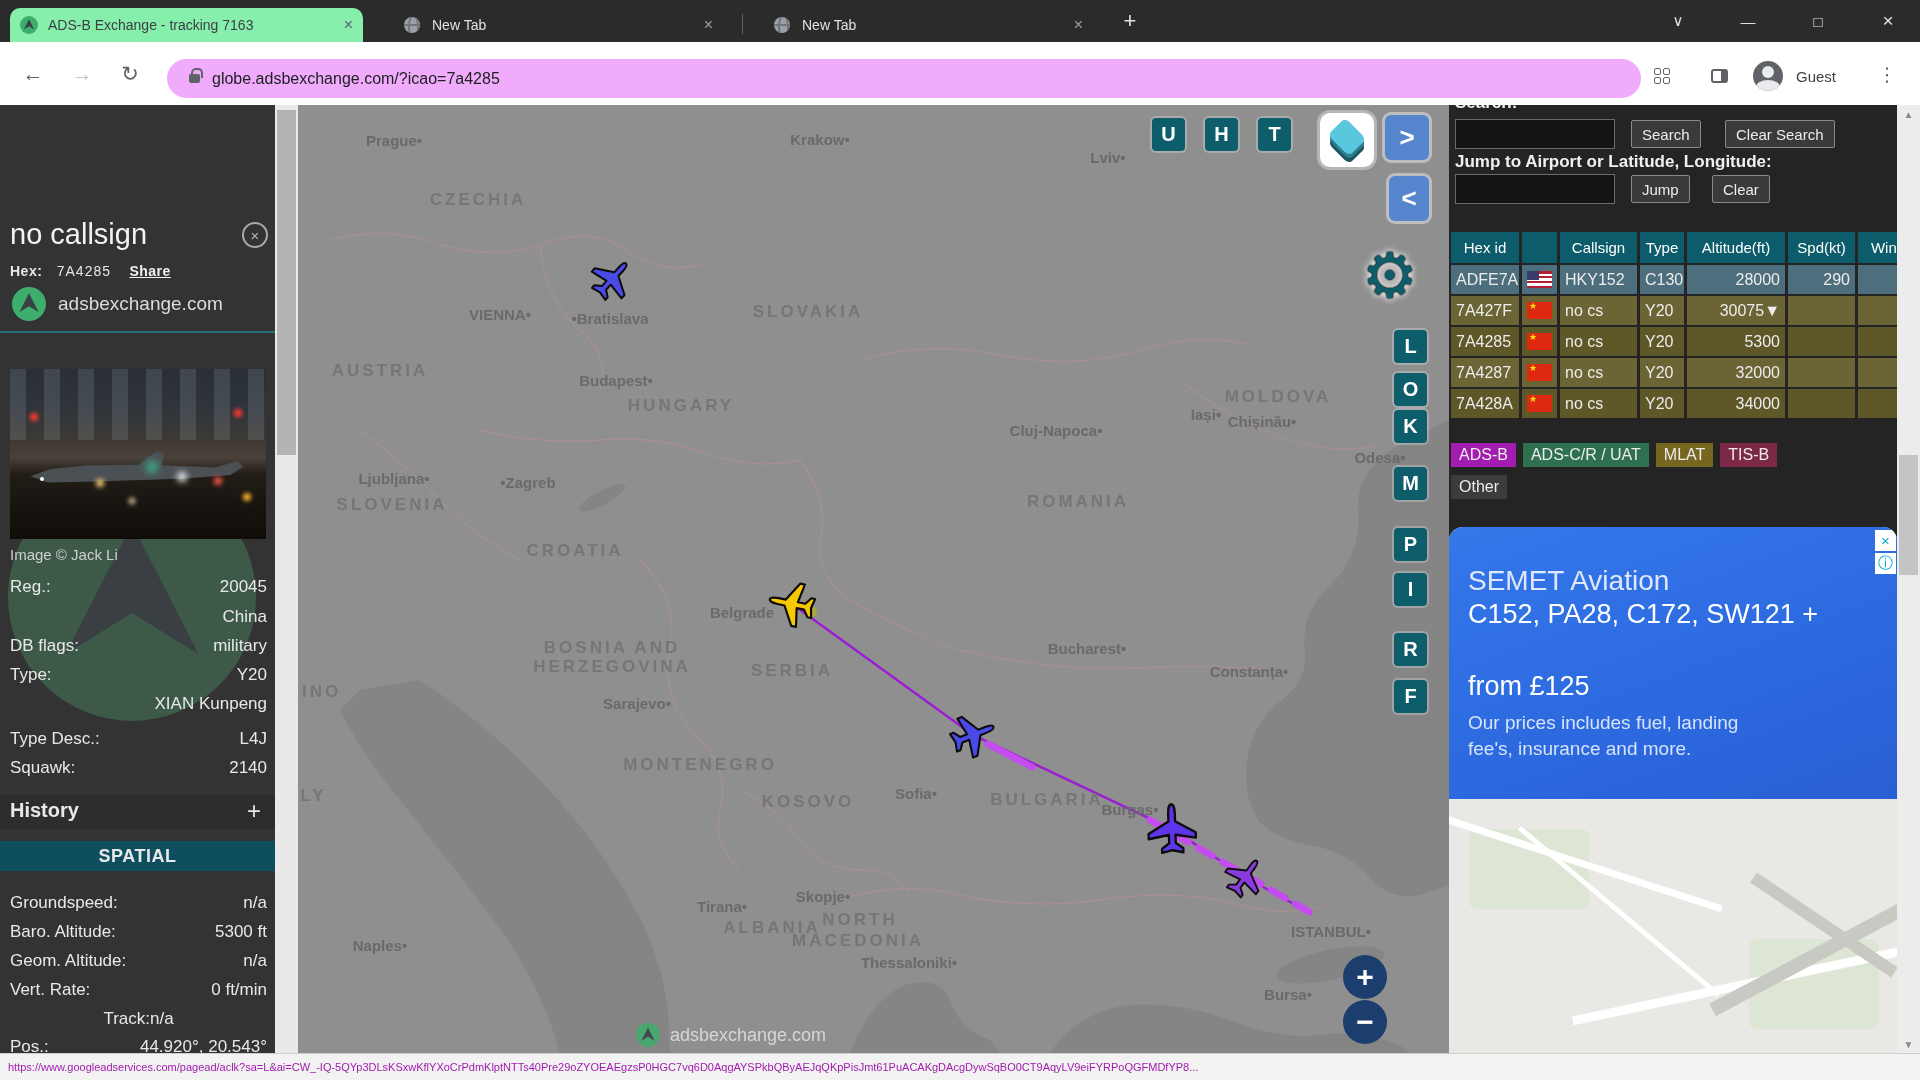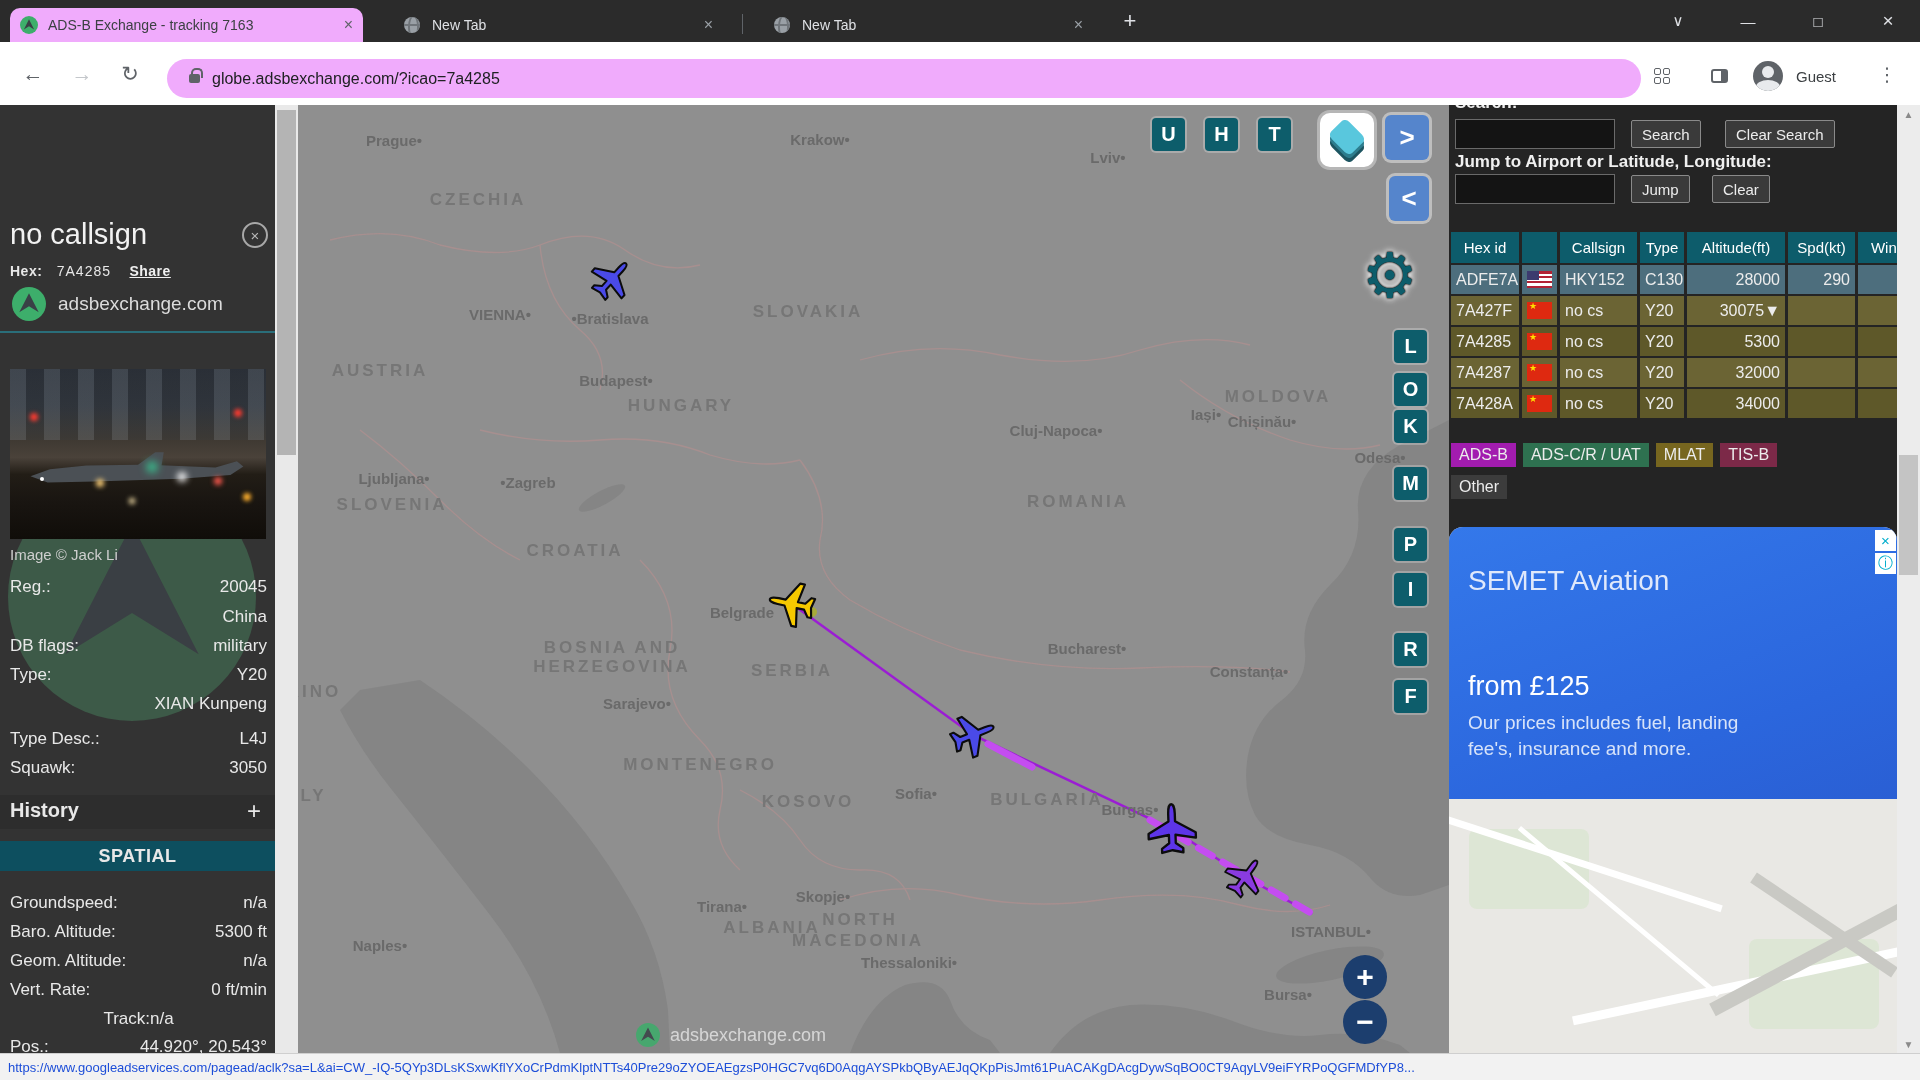--- a/index.html
+++ b/index.html
@@ -2,21 +2,21 @@
 <html><head>
 <meta charset="utf-8">
 <style>
   * { margin:0; padding:0; box-sizing:border-box; }
   body { font-family:"Liberation Sans", sans-serif; background:#000; }
   .screen { position:relative; width:1920px; height:1080px; overflow:hidden; background:#2b2b2b; }
 
   
   .tabbar { position:absolute; left:0; top:0; width:1920px; height:42px; background:#2b2b2b; }
   .tab { position:absolute; top:8px; height:34px; display:flex; align-items:center; }
-  .tab.active { background:#f0abfc; border-radius:10px 10px 0 0; color:#3c4043; }
+  .tab.active { background:#86efac; border-radius:10px 10px 0 0; color:#3c4043; }
   .tab.inactive { color:#dfe1e5; }
   .tab-title { font-size:14px; white-space:nowrap; overflow:hidden; }
   .tab-close { font-size:16px; color:#9aa0a6; margin-left:auto; cursor:default; }
   .tab.active .tab-close { color:#5f6368; }
   .abx-logo { border-radius:50%; background:#3dae6b; position:relative; }
   .abx-logo::after { content:""; position:absolute; inset:16%; background:#394046; clip-path:polygon(50% 4%, 92% 86%, 50% 60%, 8% 86%); }
   .globe-ico { border-radius:50%; background:#9aa0a6; position:relative; overflow:hidden; }
   .globe-ico::before { content:""; position:absolute; left:48%; top:-10%; width:44%; height:120%; border:2px solid #6d7artifact378; border:2px solid #70757a; border-radius:50%; margin-left:-24%; }
   .globe-ico::after { content:""; position:absolute; left:0; top:46%; width:100%; height:2px; background:#70757a; }
   .tab-divider { position:absolute; top:14px; width:1px; height:20px; background:#5f6368; }
@@ -118,21 +118,21 @@
   .ad-green { position:absolute; background:#dde6d5; border-radius:8px; }
   .ad-runway { position:absolute; background:#c9c9c4; }
 
   
   .page-scroll { position:absolute; left:1897px; top:105px; width:23px; height:948px; background:#ececec; }
   .page-scroll .arrow { position:absolute; left:0; width:23px; height:18px; color:#8a8a8a; font-size:10px; display:flex; align-items:center; justify-content:center; }
   .page-scroll .thumb { position:absolute; left:2px; top:350px; width:19px; height:120px; background:#c4c4c4; }
 
   
   .statusbar { position:absolute; left:0; top:1053px; width:1920px; height:27px; background:#f2f2f2; border-top:1px solid #cfcfcf; display:flex; align-items:center; }
-  .status-text { font-size:13px; color:#1d4ed8; margin-left:8px; white-space:nowrap; }
+  .status-text { font-size:11px; color:#a21caf; margin-left:8px; white-space:nowrap; }
 </style>
 </head>
 <body>
 
 <div class="screen">
 
   <div class="tabbar">
     <div class="tab active" style="left:10px; width:353px; padding:0 10px;">
       <span class="abx-logo" style="width:18px;height:18px;flex:0 0 18px;"></span>
       <span class="tab-title" style="margin-left:10px; width:270px;">ADS-B Exchange - tracking 7163</span>
@@ -216,21 +216,21 @@
     <div class="kv" style="top:589px;">
         <span></span>
         <span class="v">XIAN Kunpeng</span>
       </div>
     <div class="kv" style="top:624px;">
         <span>Type Desc.:</span>
         <span class="v">L4J</span>
       </div>
     <div class="kv" style="top:653px;">
         <span>Squawk:</span>
-        <span class="v">3050</span>
+        <span class="v">2140</span>
       </div>
 
     <div class="hist-bar"></div>
     <div class="hist-title">History</div>
     <div class="hist-add">+</div>
     <div class="sect-bar" style="top:736px;">SPATIAL</div>
 
     <div class="kv" style="top:788px;">
         <span>Groundspeed:</span>
         <span class="v">n/a</span>
@@ -456,20 +456,21 @@
     </div>
 
     <div class="badges">
       <span class="badge" style="background:#a21caf;">ADS-B</span><span class="badge" style="background:#2e7150;">ADS-C/R / UAT</span><span class="badge" style="background:#77661f;">MLAT</span><span class="badge" style="background:#7c2948;">TIS-B</span><br>
       <span class="badge" style="background:#3c3c3c;">Other</span>
     </div>
 
     <div class="ad">
       <div class="ad-blue"></div>
       <div class="ad-brand">SEMET Aviation</div>
+      <div class="ad-line" style="top:72px;">C152, PA28, C172, SW121 +</div>
       <div class="ad-line" style="top:144px;">from £125</div>
       <div class="ad-body" style="top:185px;">Our prices includes fuel, landing</div>
       <div class="ad-body" style="top:211px;">fee's, insurance and more.</div>
       <div class="ad-ico" style="top:3px;">×</div>
       <div class="ad-ico" style="top:26px;">ⓘ</div>
       <div class="ad-map">
         <div class="ad-green" style="left:20px; top:30px; width:120px; height:80px;"></div>
         <div class="ad-green" style="left:300px; top:140px; width:130px; height:90px;"></div>
         <div class="ad-road" style="left:-20px; top:60px; width:300px; height:7px; transform:rotate(18deg);"></div>
         <div class="ad-road" style="left:120px; top:180px; width:360px; height:9px; transform:rotate(-12deg);"></div>

